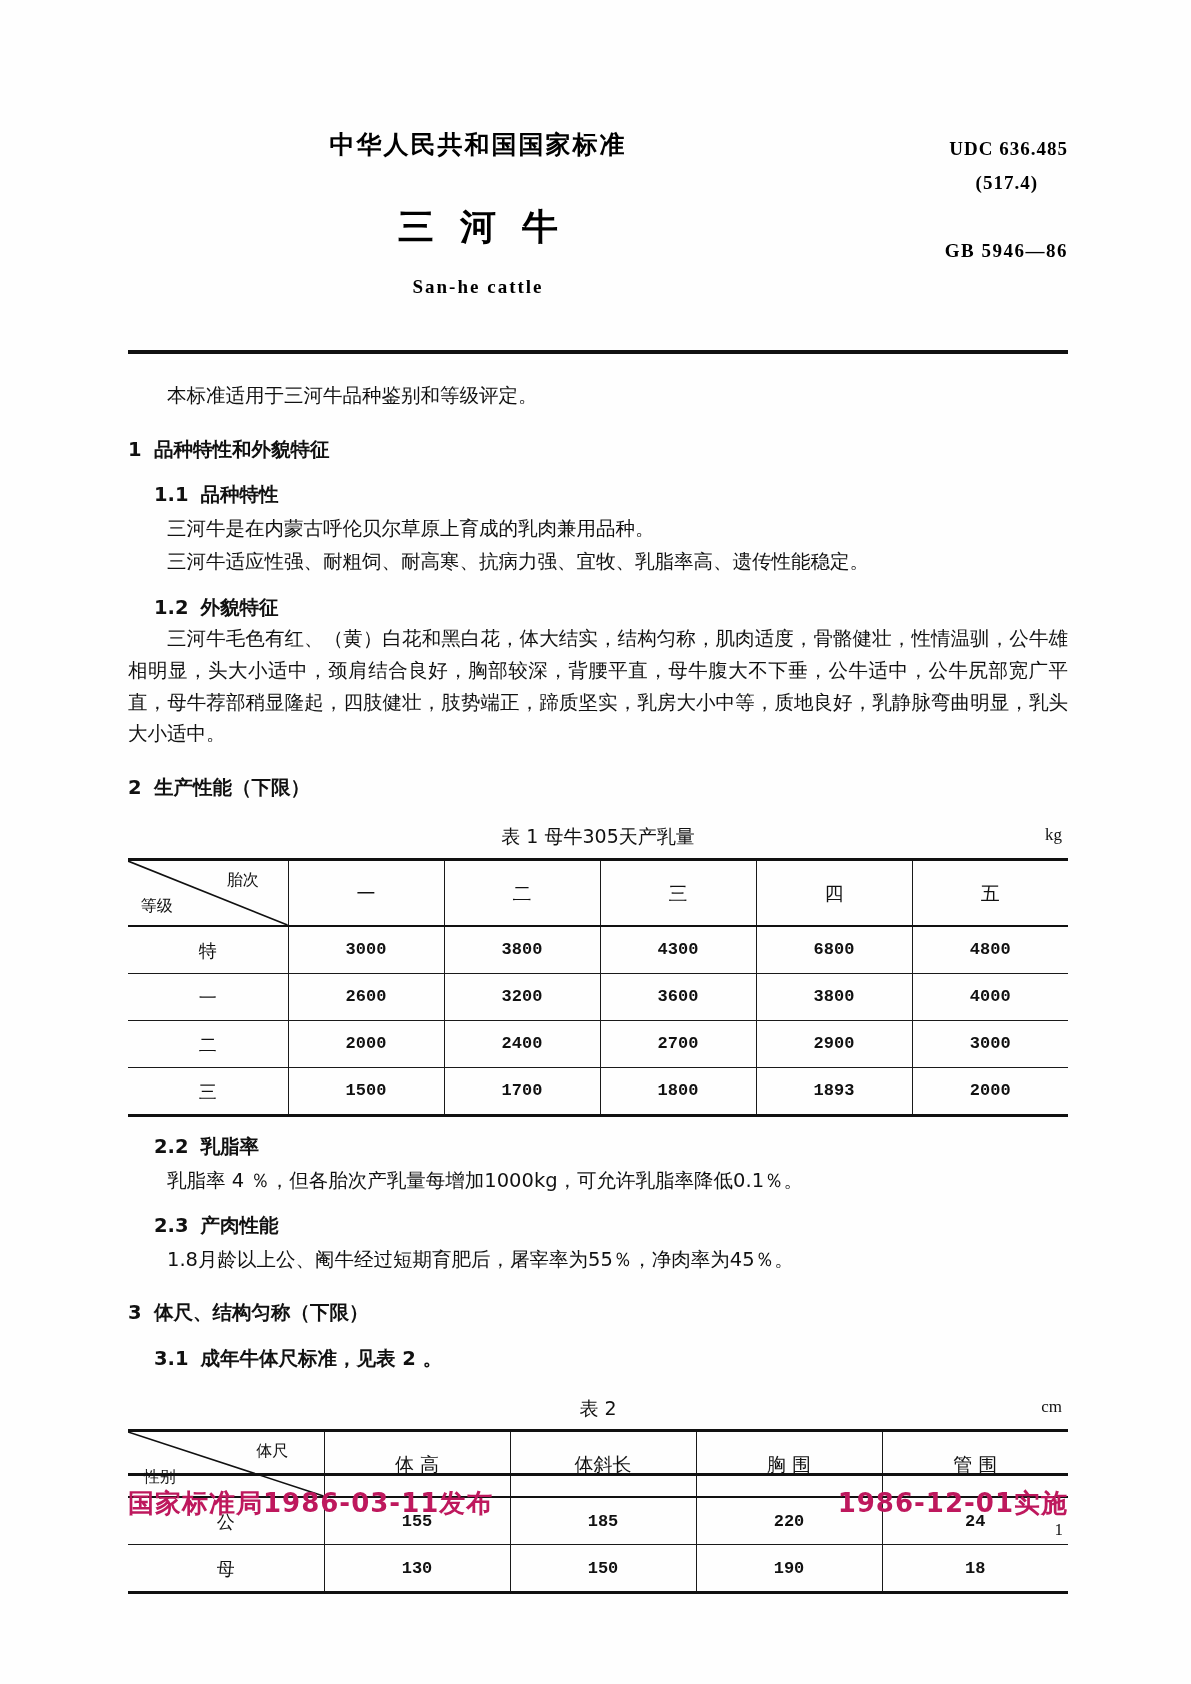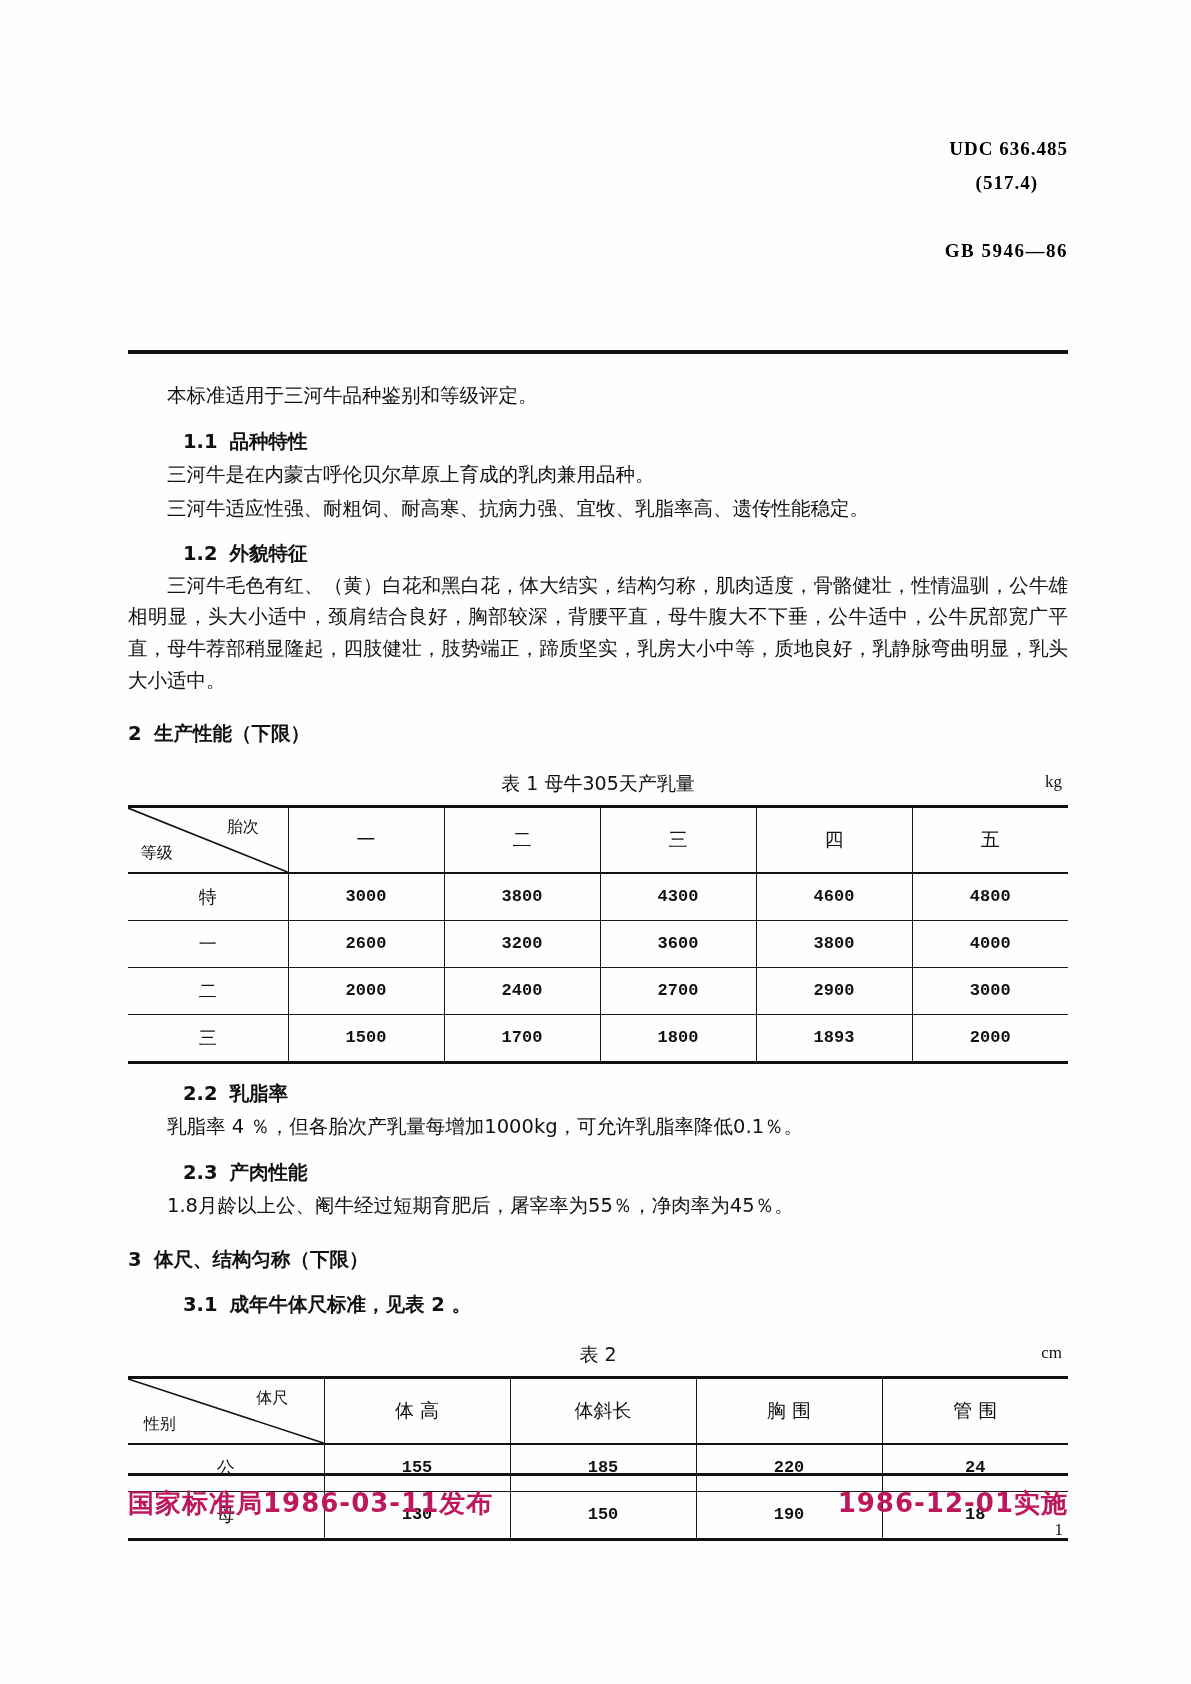--- a/index.html
+++ b/index.html
@@ -103,21 +103,21 @@
     font-size: 19.5px;
     margin: 22px 0 0 0;
   }
   .h1 .num { display: inline-block; width: 26px; }
   .h2 {
     font-weight: 700;
     font-size: 19.5px;
     margin: 14px 0 0 0;
     padding-left: 26px;
   }
-  .h2 .num { display: inline-block; margin-right: 12px; margin-left: 29px; }
+  .h2 .num { display: inline-block; margin-right: 12px; }
   .sub-p { margin: 2px 0 0 0; text-indent: 39px; }
 
   
   .tbl-caption {
     text-align: center;
     font-size: 19px;
     margin: 18px 0 6px 0;
     position: relative;
   }
   .tbl-unit {
@@ -209,33 +209,41 @@
     font-size: 17px;
     color: #111;
   }
 </style>
 </head>
 <body>
 
 <div class="page">
 
   <div class="hdr">
+    <div class="hdr-center">
+      <div class="natl-std">中华人民共和国国家标准</div>
+      <div class="doc-title">三河牛</div>
+      <div class="doc-title-en">San-he cattle</div>
+    </div>
     <div class="hdr-right">
       <div class="udc-line">UDC 636.485</div>
       <div class="udc-sub">(517.4)</div>
       <div class="gb-no">GB 5946—86</div>
     </div>
   </div>
 
   <div class="rule-thick"></div>
 
   <div class="body">
 
     <p class="p-indent">本标准适用于三河牛品种鉴别和等级评定。</p>
 
+    <div class="h1">
+      <span class="num">1</span><span>品种特性和外貌特征</span>
+    </div>
 
     <div class="h2">
       <span class="num">1.1</span><span>品种特性</span>
     </div>
     <p class="sub-p">三河牛是在内蒙古呼伦贝尔草原上育成的乳肉兼用品种。</p>
     <p class="sub-p">三河牛适应性强、耐粗饲、耐高寒、抗病力强、宜牧、乳脂率高、遗传性能稳定。</p>
 
     <div class="h2">
       <span class="num">1.2</span><span>外貌特征</span>
     </div>
@@ -273,21 +281,21 @@
           <td>二</td>
           <td>三</td>
           <td>四</td>
           <td>五</td>
         </tr>
         <tr class="data-row">
           <td class="grade-cell">特</td>
           <td class="num-cell">3000</td>
           <td class="num-cell">3800</td>
           <td class="num-cell">4300</td>
-          <td class="num-cell">4600</td>
+          <td class="num-cell">6800</td>
           <td class="num-cell">4800</td>
         </tr>
         <tr class="data-row">
           <td class="grade-cell">一</td>
           <td class="num-cell">2600</td>
           <td class="num-cell">3200</td>
           <td class="num-cell">3600</td>
           <td class="num-cell">3800</td>
           <td class="num-cell">4000</td>
         </tr>

